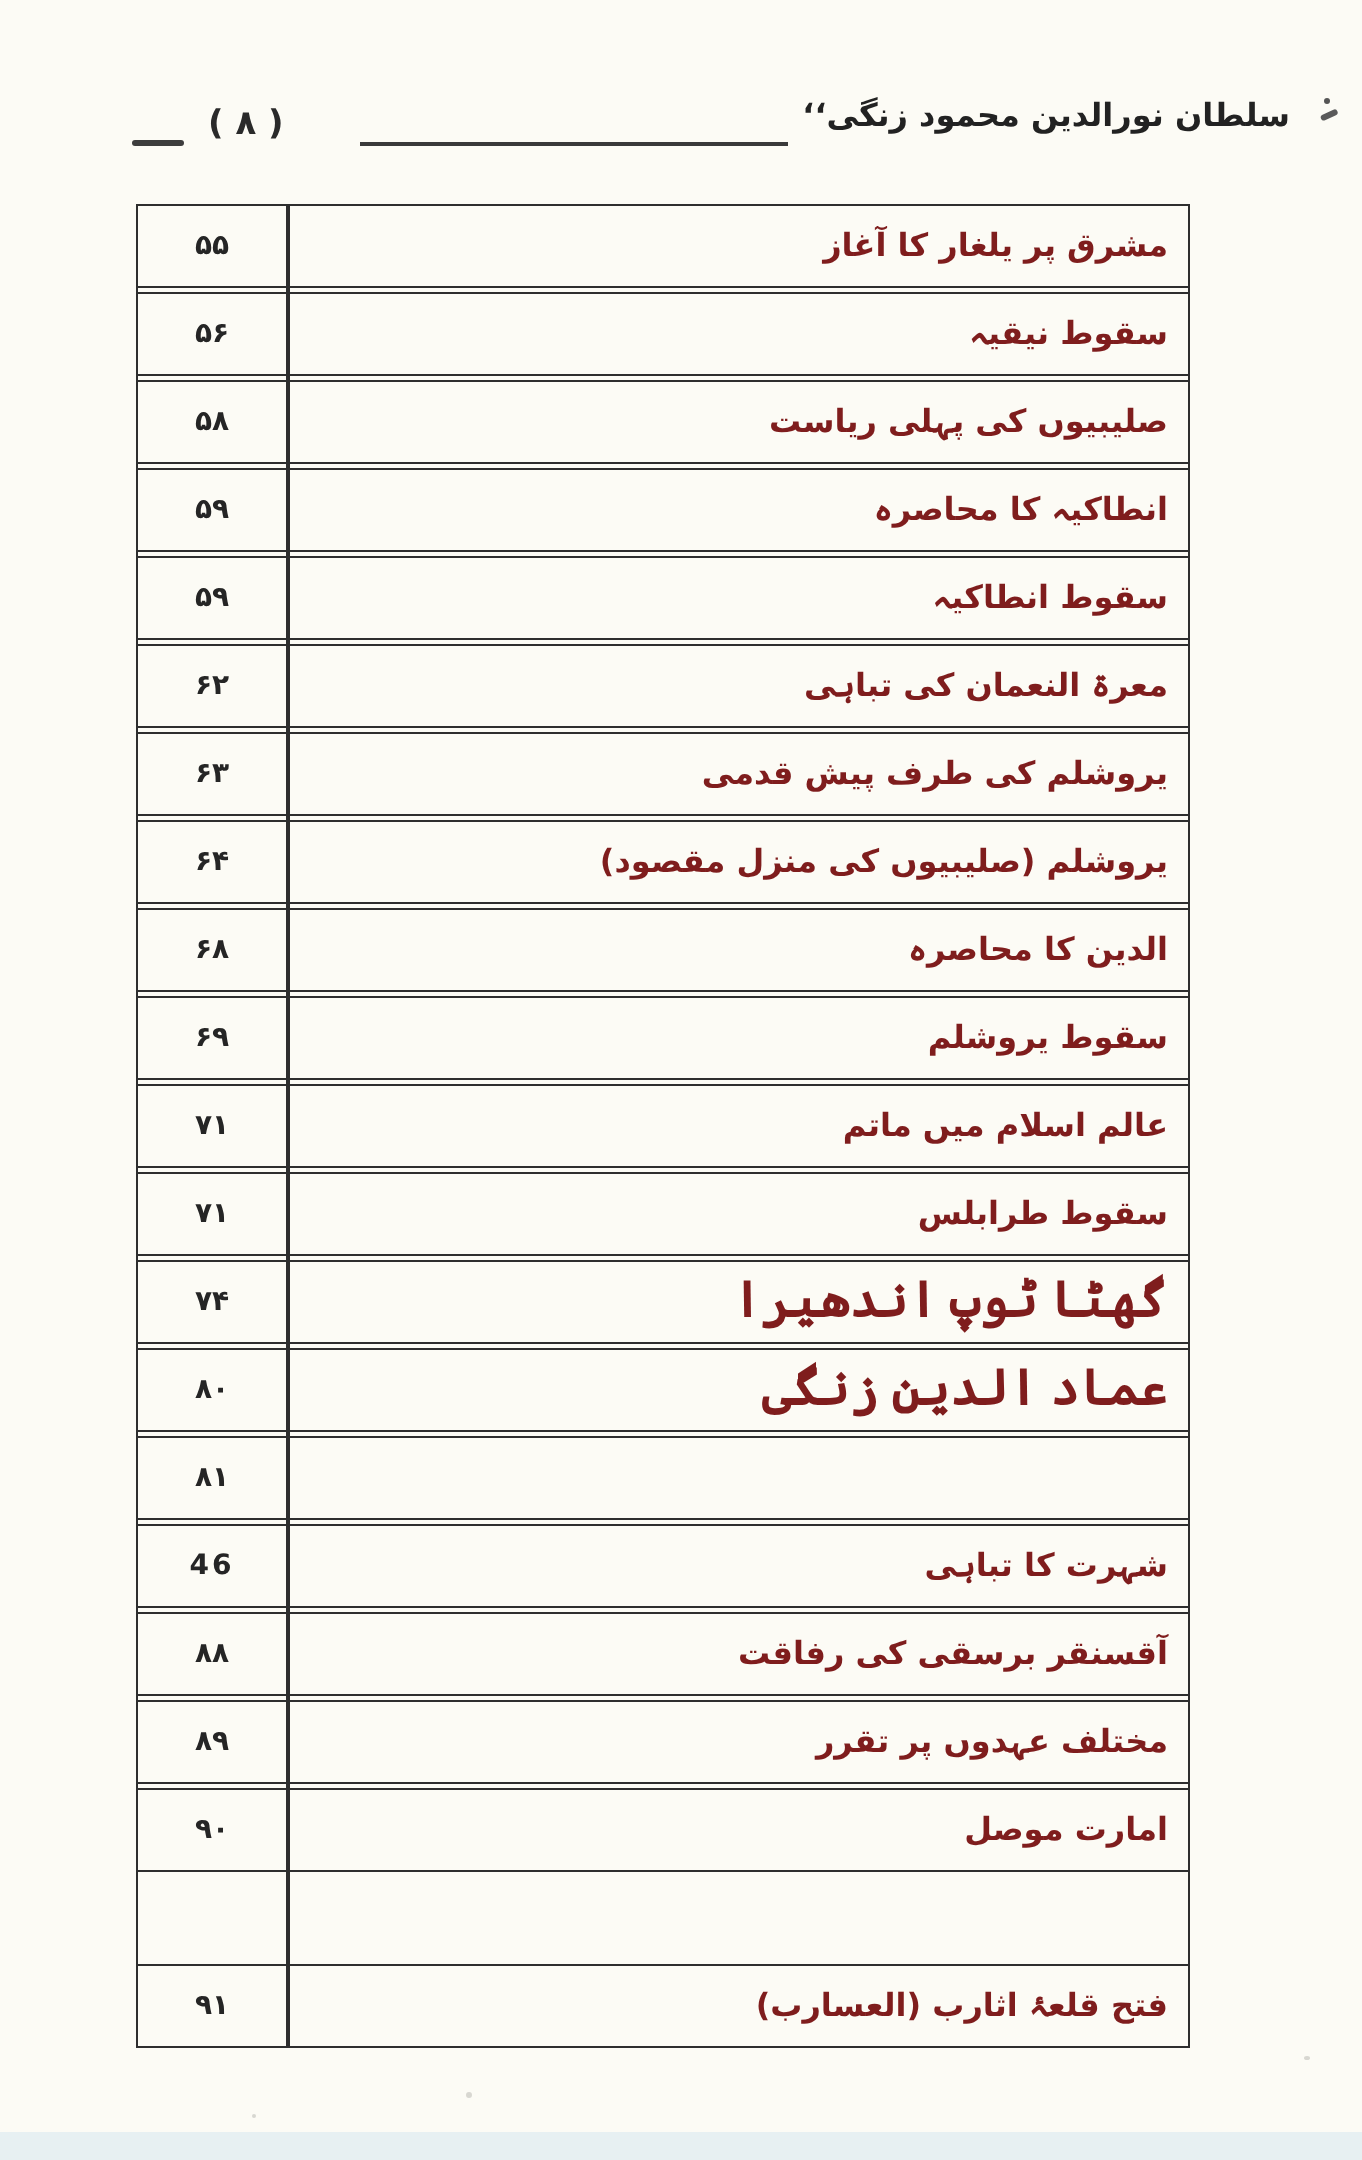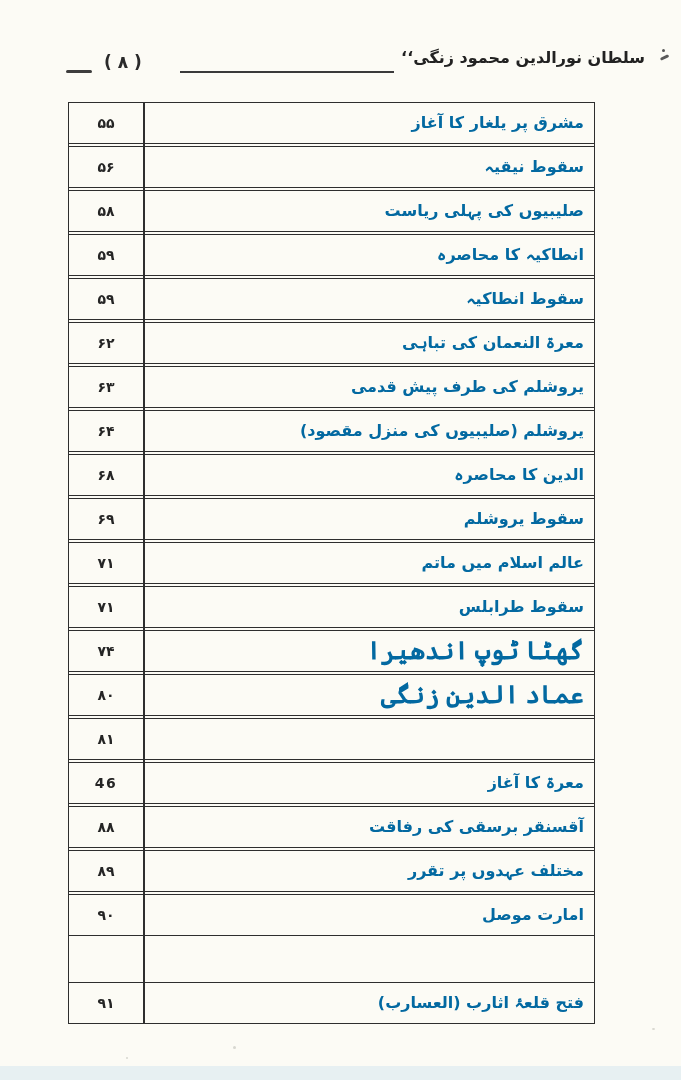--- a/index.html
+++ b/index.html
@@ -44,21 +44,21 @@
   }
   .row:last-child{margin-bottom:0;margin-top:46px;}
   .cell{box-sizing:border-box;}
   .num{
     width:74px;flex:0 0 74px;text-align:center;
     font-size:14px;font-weight:700;letter-spacing:1.5px;color:#252525;
   }
   .title-cell{
     flex:1;direction:rtl;text-align:right;
     padding:0 10px 2px 6px;
-    font-size:16px;font-weight:600;color:#0369a1;
+    font-size:16px;font-weight:600;color:#7f1d1d;
     white-space:nowrap;overflow:hidden;
   }
   .row.emphasis .title-cell{font-size:25px;font-weight:800;letter-spacing:.2px;font-family:Liberation Serif, serif;}
   
   .bottom-strip{position:absolute;left:0;bottom:0;width:681px;height:14px;background:#e7f0f2;}
   .speckle{position:absolute;border-radius:50%;background:#b9b9b3;opacity:.55;}
   .sp1{left:233px;top:1046px;width:3px;height:3px;}
   .sp2{left:126px;top:1057px;width:2px;height:2px;}
   .sp3{left:652px;top:1028px;width:3px;height:2px;}
 </style>
@@ -132,21 +132,21 @@
   </div>
       <div class="row emphasis">
     <div class="cell num">۸۰</div>
     <div class="cell title-cell">عماد الدین زنگی</div>
   </div>
       <div class="row">
     <div class="cell num">۸۱</div>
   </div>
       <div class="row">
     <div class="cell num">46</div>
-    <div class="cell title-cell">معرۃ کا آغاز</div>
+    <div class="cell title-cell">شہرت کا تباہی</div>
   </div>
       <div class="row">
     <div class="cell num">۸۸</div>
     <div class="cell title-cell">آقسنقر برسقی کی رفاقت</div>
   </div>
       <div class="row">
     <div class="cell num">۸۹</div>
     <div class="cell title-cell">مختلف عہدوں پر تقرر</div>
   </div>
       <div class="row">

